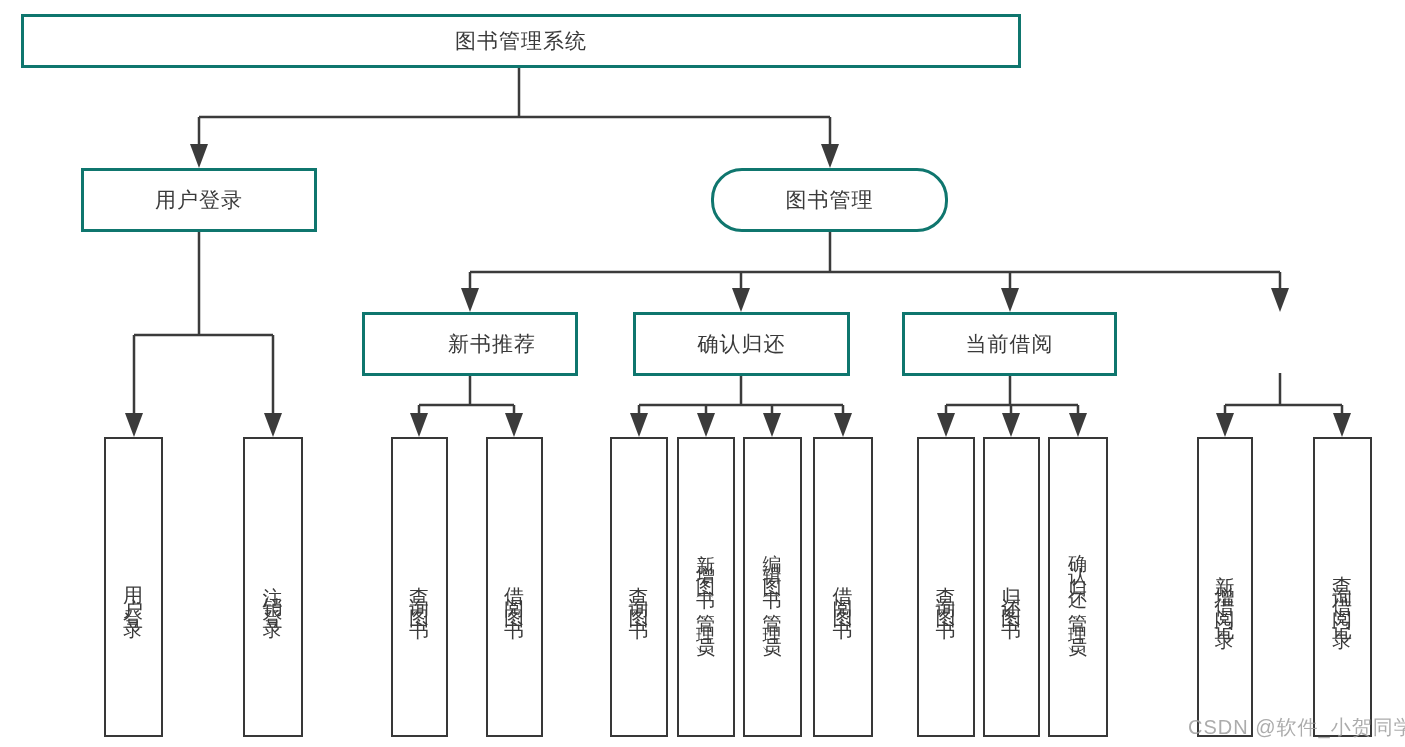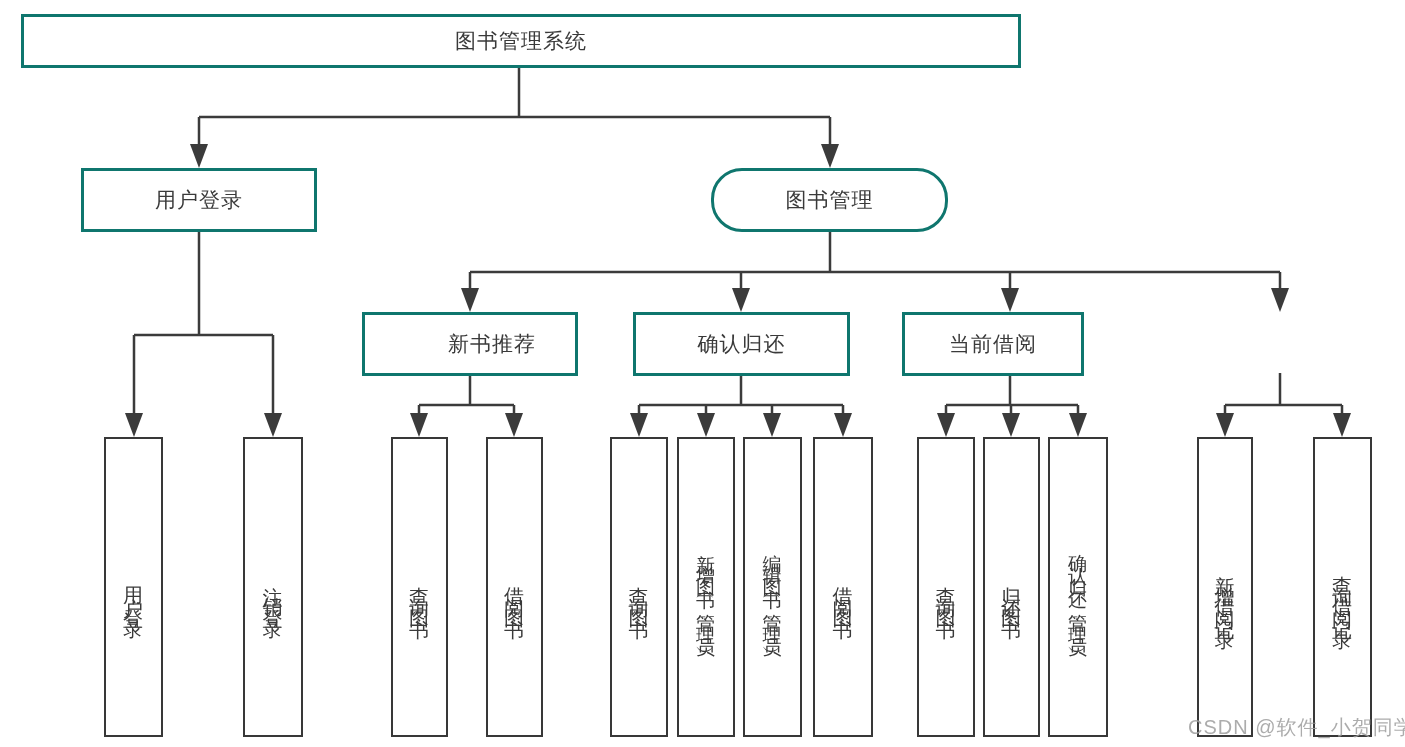--- a/index.html
+++ b/index.html
@@ -112,21 +112,21 @@
     </g>
   </svg>
 
   <div class="node" style="left:21px; top:14px; width:1000px; height:54px;">图书管理系统</div>
 
   <div class="node" style="left:81px; top:168px; width:236px; height:64px;">用户登录</div>
   <div class="node" style="left:711px; top:168px; width:237px; height:64px;border-radius:31px;">图书管理</div>
 
   <div class="node" style="left:362px; top:312px; width:216px; height:64px;padding-left:44px;">新书推荐</div>
   <div class="node" style="left:633px; top:312px; width:217px; height:64px;">确认归还</div>
-  <div class="node" style="left:902px; top:312px; width:182px; height:64px;">当前借阅</div>
+  <div class="node" style="left:902px; top:312px; width:215px; height:64px;">当前借阅</div>
 
   <div class="vnode" style="left:104px; width:59px;">
     <span class="vtext">用户登录</span>
   </div>
   <div class="vnode" style="left:243px; width:60px;">
     <span class="vtext">注销登录</span>
   </div>
 
   <div class="vnode" style="left:391px; width:57px;">
     <span class="vtext">查询图书</span>

